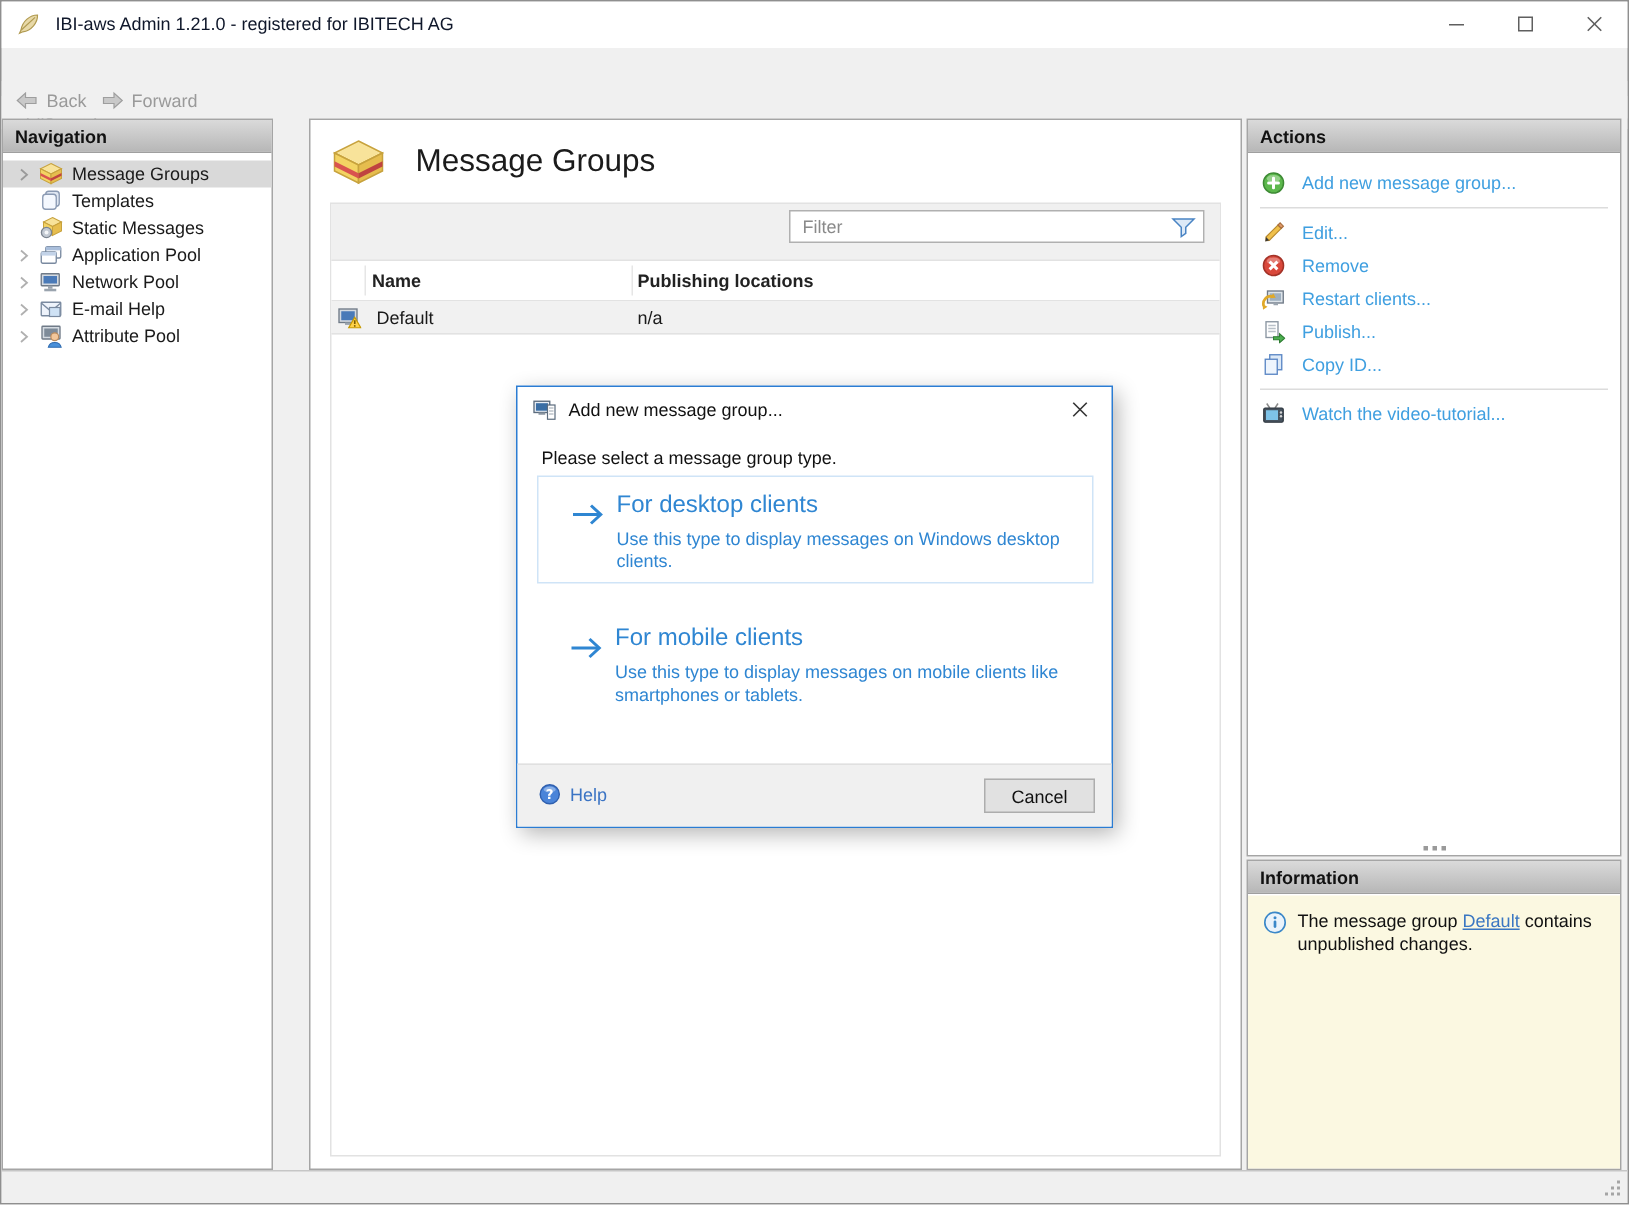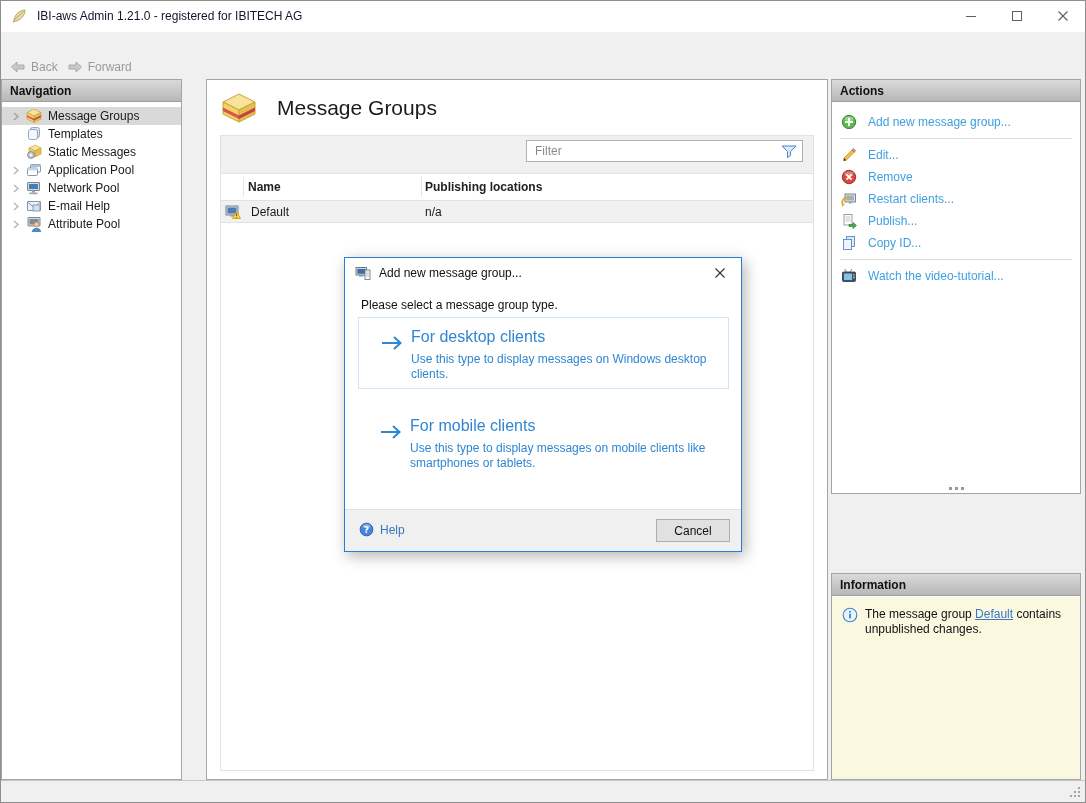--- a/index.html
+++ b/index.html
@@ -55,21 +55,21 @@
   .funnel { width:18px; height:16px; margin-right:4px; flex:none; }
   .thead { height:27px; position:relative; background:#fff; border-bottom:1px solid #e2e2e2; }
   .th { position:absolute; top:6px; font-weight:bold; color:#222; }
   .th-name { left:27px; } .th-publoc { left:204px; }
   .colline { position:absolute; top:3px; bottom:3px; width:1px; background:#e6e6e6; }
   .trow { height:22px; background:#f1f1f1; border-bottom:1px solid #e2e2e2; position:relative; display:flex; align-items:center; }
   .trow .ricon { position:absolute; left:4px; top:3px; }
   .td-name { position:absolute; left:30px; } .td-publoc { position:absolute; left:204px; }
 
   
-  #actions-panel { left:830px; top:78px; width:250px; height:415px; }
+  #actions-panel { left:830px; top:78px; width:250px; height:492px; }
   .action-list { padding-top:9px; }
   .action-item { height:22px; display:flex; align-items:center; gap:11px; padding-left:9px; cursor:pointer; }
   .action-item .alabel { color:#3f9fe0; }
   .action-sep { height:1px; background:#dcdcdc; margin:5px 8px; }
   .split-handle { position:absolute; bottom:3px; left:0; right:0; display:flex; justify-content:center; gap:3px; }
   .split-handle i { width:3px; height:3px; background:#9a9a9a; }
 
   
   #info-panel { left:830px; top:572px; width:250px; height:207px; }
   .info-body { position:absolute; top:23px; bottom:0; left:0; right:0; background:#fbf8e1; padding:10px 10px 0 10px; display:flex; gap:7px; }

